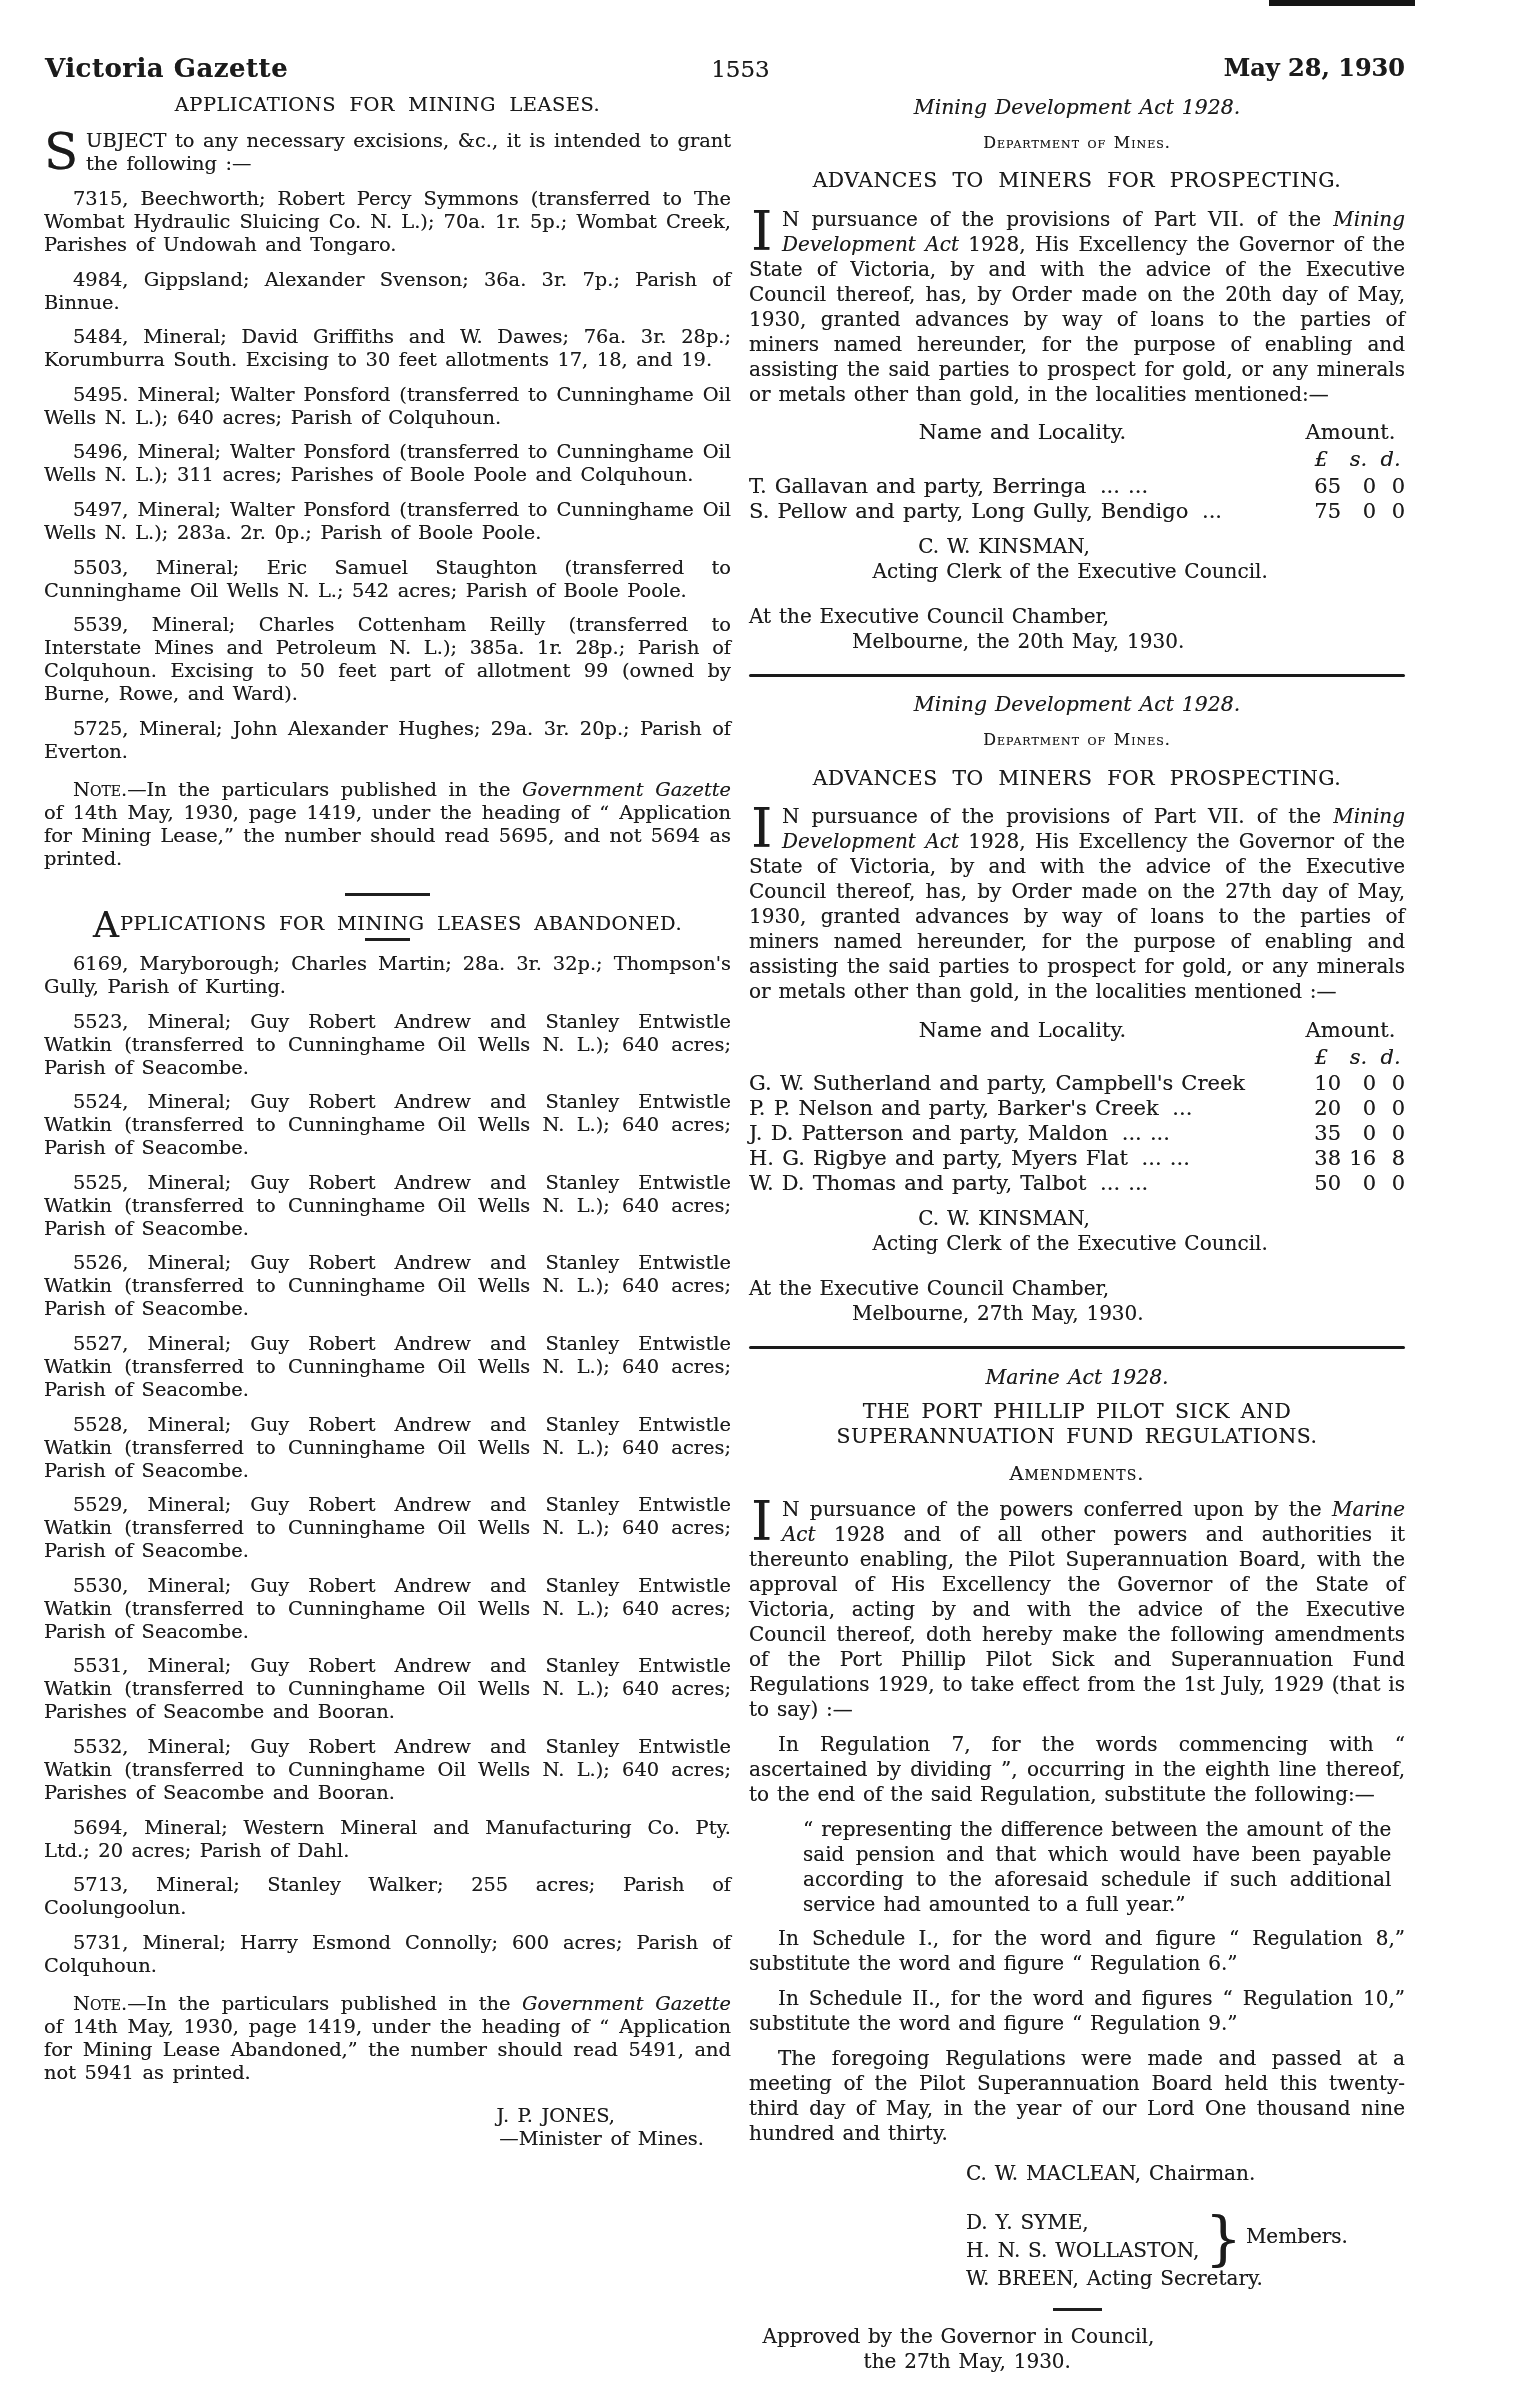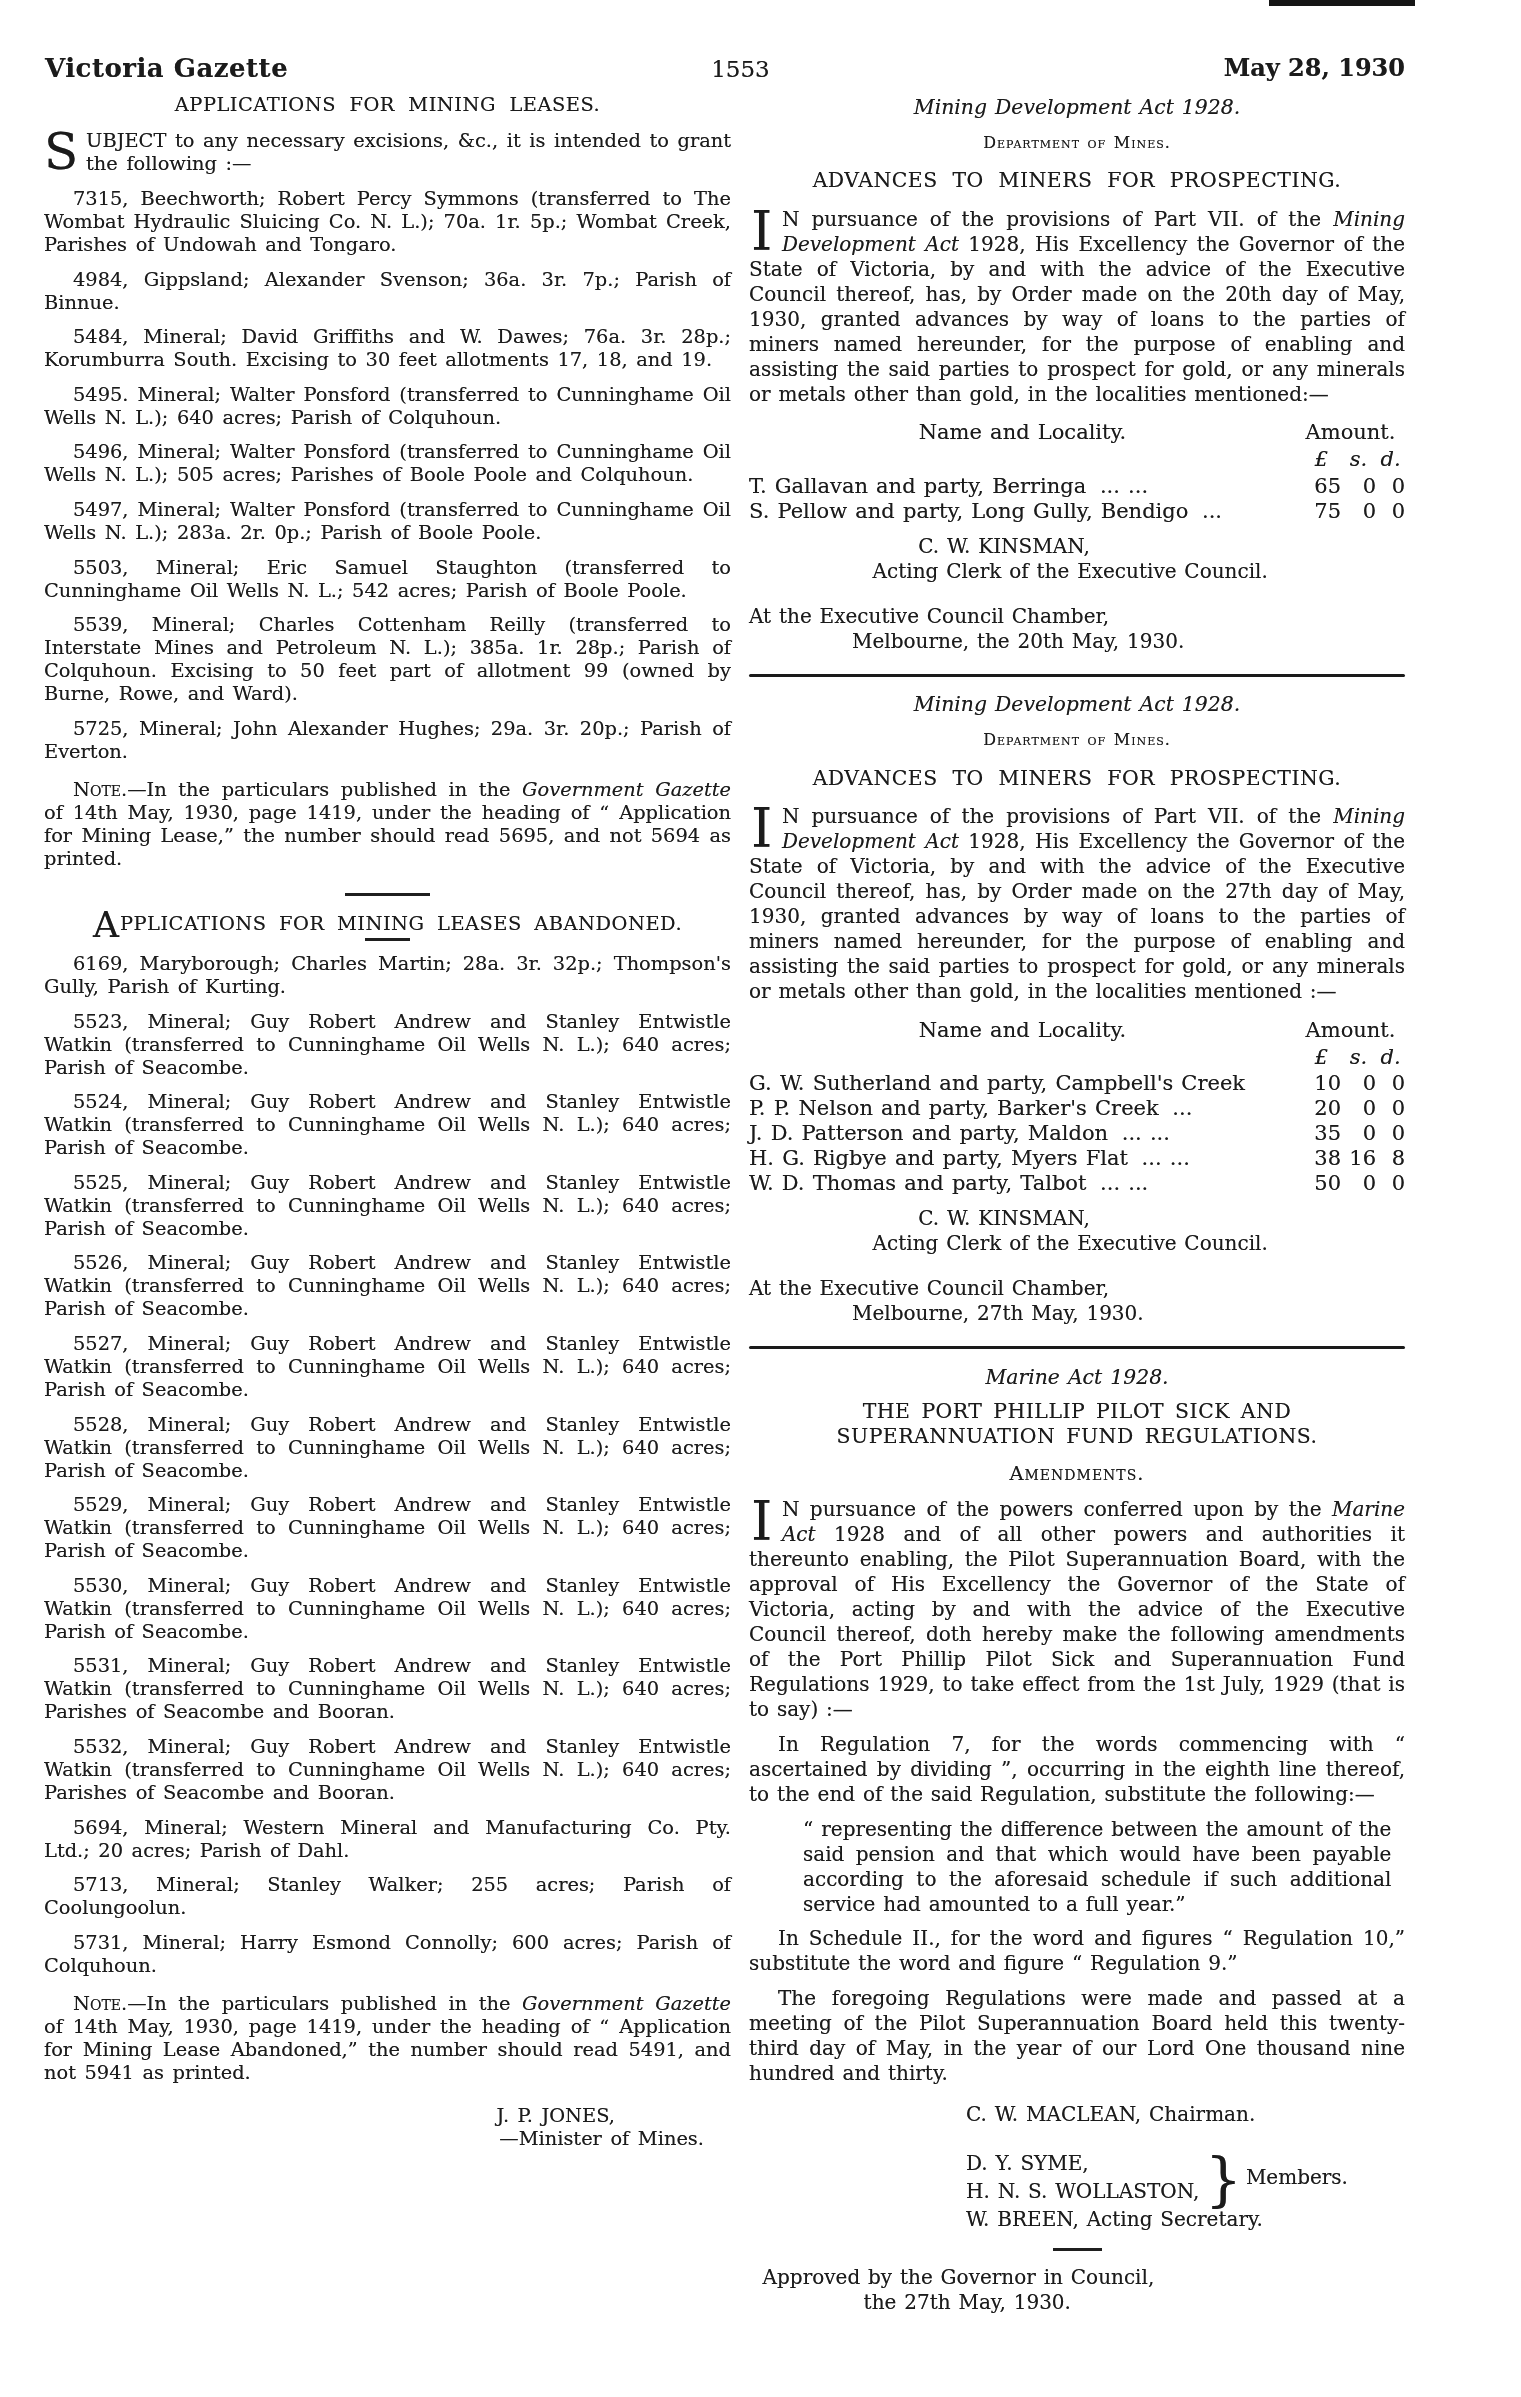--- a/index.html
+++ b/index.html
@@ -93,21 +93,21 @@
   <div class="col col-left">
 
     <p class="heading-caps">APPLICATIONS FOR MINING LEASES.</p>
 
     <p class="intro"><span class="dropcap">S</span><span>UBJECT to any necessary excisions, &amp;c., it is intended to grant the following :—</span></p>
 
     <p class="entry">7315, Beechworth; Robert Percy Symmons (transferred to The Wombat Hydraulic Sluicing Co. N. L.); 70a. 1r. 5p.; Wombat Creek, Parishes of Undowah and Tongaro.</p>
     <p class="entry">4984, Gippsland; Alexander Svenson; 36a. 3r. 7p.; Parish of Binnue.</p>
     <p class="entry">5484, Mineral; David Griffiths and W. Dawes; 76a. 3r. 28p.; Korumburra South.  Excising to 30 feet allotments 17, 18, and 19.</p>
     <p class="entry">5495. Mineral; Walter Ponsford (transferred to Cunninghame Oil Wells N. L.); 640 acres; Parish of Colquhoun.</p>
-    <p class="entry">5496, Mineral; Walter Ponsford (transferred to Cunninghame Oil Wells N. L.); 505 acres; Parishes of Boole Poole and Colquhoun.</p>
+    <p class="entry">5496, Mineral; Walter Ponsford (transferred to Cunninghame Oil Wells N. L.); 311 acres; Parishes of Boole Poole and Colquhoun.</p>
     <p class="entry">5497, Mineral; Walter Ponsford (transferred to Cunninghame Oil Wells N. L.); 283a. 2r. 0p.; Parish of Boole Poole.</p>
     <p class="entry">5503, Mineral; Eric Samuel Staughton (transferred to Cunninghame Oil Wells N. L.; 542 acres; Parish of Boole Poole.</p>
     <p class="entry">5539, Mineral; Charles Cottenham Reilly (transferred to Interstate Mines and Petroleum N. L.); 385a. 1r. 28p.; Parish of Colquhoun.  Excising to 50 feet part of allotment 99 (owned by Burne, Rowe, and Ward).</p>
     <p class="entry">5725, Mineral; John Alexander Hughes; 29a. 3r. 20p.; Parish of Everton.</p>
 
     <p class="note-p"><span class="sc">Note.</span><span>—In the particulars published in the </span><span class="it">Government Gazette</span><span> of 14th May, 1930, page 1419, under the heading of “ Application for Mining Lease,” the number should read 5695, and not 5694 as printed.</span></p>
 
     <div class="rule-short"></div>
 
     <div class="heading2-wrap">
@@ -251,20 +251,21 @@
 
     <p class="act-line">Marine Act 1928.</p>
     <p class="m-heading">THE PORT PHILLIP PILOT SICK AND</p>
     <p class="m-heading">SUPERANNUATION FUND REGULATIONS.</p>
     <p class="sub-heading sc">Amendments.</p>
 
     <p class="body-p"><span class="dropcap-r">I</span><span>N pursuance of the powers conferred upon by the </span><span class="it">Marine Act</span><span> 1928 and of all other powers and authorities it thereunto enabling, the Pilot Superannuation Board, with the approval of His Excellency the Governor of the State of Victoria, acting by and with the advice of the Executive Council thereof, doth hereby make the following amendments of the Port Phillip Pilot Sick and Superannuation Fund Regulations 1929, to take effect from the 1st July, 1929 (that is to say) :—</span></p>
 
     <p class="ind-p">In Regulation 7, for the words commencing with “ ascertained by dividing ”, occurring in the eighth line thereof, to the end of the said Regulation, substitute the following:—</p>
     <p class="quote-p">“ representing the difference between the amount of the said pension and that which would have been payable according to the aforesaid schedule if such additional service had amounted to a full year.”</p>
+    <p class="ind-p">In Schedule I., for the word and figure “ Regulation 8,” substitute the word and figure “ Regulation 6.”</p>
     <p class="ind-p">In Schedule II., for the word and figures “ Regulation 10,” substitute the word and figure “ Regulation 9.”</p>
     <p class="ind-p">The foregoing Regulations were made and passed at a meeting of the Pilot Superannuation Board held this twenty-third day of May, in the year of our Lord One thousand nine hundred and thirty.</p>
 
     <div class="board-sigs">
       <div>C. W. MACLEAN, Chairman.</div>
       <div class="members-row">
         <span class="members-names">
           <span style="display:block">D. Y. SYME,</span>
           <span style="display:block">H. N. S. WOLLASTON,</span>
         </span>

